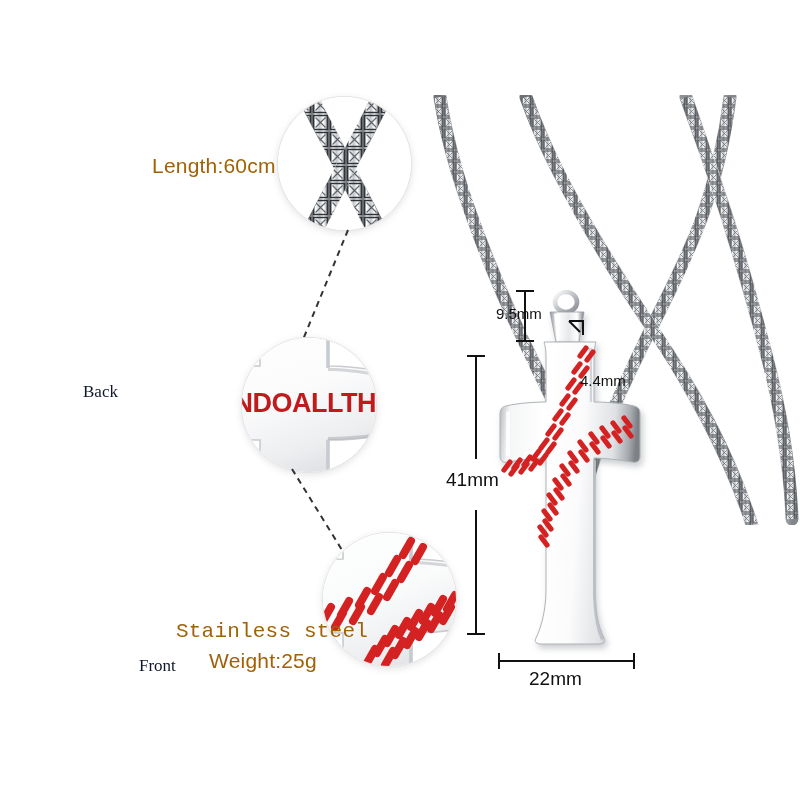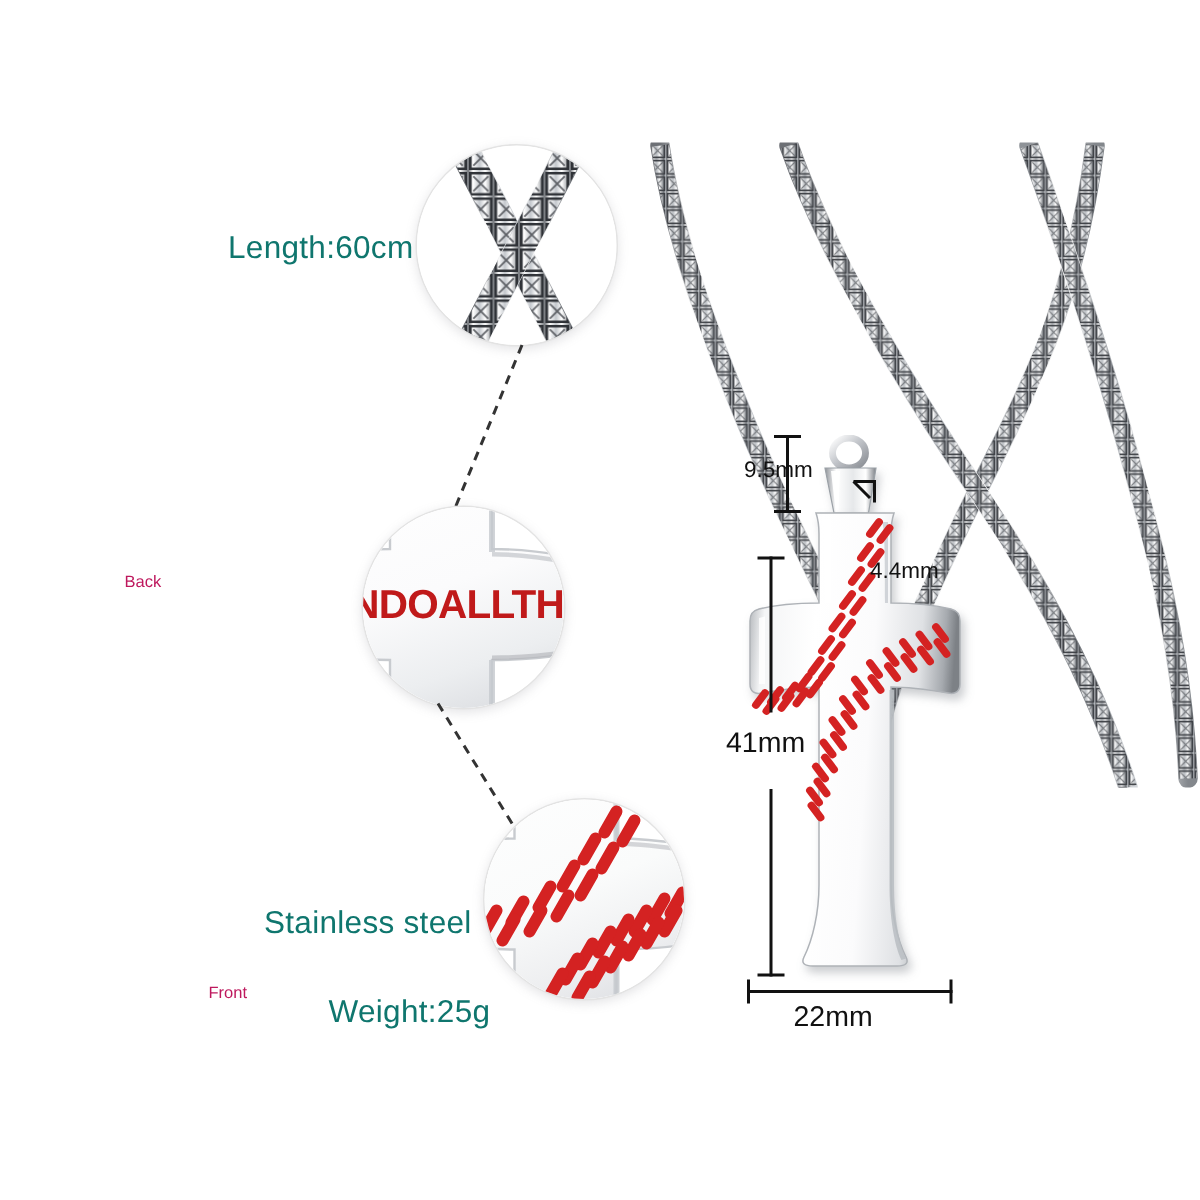--- a/index.html
+++ b/index.html
@@ -17,28 +17,29 @@
     width: 800px;
     height: 800px;
     background: #ffffff;
     overflow: hidden;
   }
   .abs { position: absolute; }
 
   
   .label-main {
     font-size: 21px;
-    color: #0f766e;
+    color: #a16207;
     white-space: nowrap;
     letter-spacing: 0.2px;
   }
   .label-small {
-    font-size: 11px;
-    color: #be185d;
+    font-size: 17px;
+    color: #0f172a;
     white-space: nowrap;
+    font-family: Liberation Serif, serif;
   }
   .dim-text {
     font-size: 19px;
     color: #111111;
     white-space: nowrap;
   }
   .dim-text-sm {
     font-size: 15px;
     color: #111111;
     white-space: nowrap;
@@ -236,21 +237,21 @@
   </div>
 
   <div class="abs" style="left:566px; top:318px; width:110px; height:46px;">
     <svg class="abs" width="34" height="26" style="left:0px; top:0px;">
       <path d="M 3 3 L 17 3 L 17 17" fill="none" stroke="#111111" stroke-width="2"></path>
       <path d="M 3 3 L 14 14" fill="none" stroke="#111111" stroke-width="2"></path>
     </svg>
     <div class="abs dim-text-sm" style="left:14px; top:18px;margin-top:36px;">4.4mm</div>
   </div>
 
-  <div class="abs" style="left:446px; top:366px; width:110px; height:300px;margin-left:38px;">
+  <div class="abs" style="left:446px; top:350px; width:110px; height:300px;">
     <div class="abs tick-h" style="left:21px; top:5px;"></div>
     <div class="abs dim-line dim-v" style="left:29px; top:5px; height:104px;"></div>
     <div class="abs dim-text" style="left:0px; top:119px;">41mm</div>
     <div class="abs dim-line dim-v" style="left:29px; top:160px; height:125px;"></div>
     <div class="abs tick-h" style="left:21px; top:283px;"></div>
   </div>
 
   <div class="abs" style="left:494px; top:650px; width:160px; height:50px;">
     <div class="abs tick-v" style="left:4px; top:3px;"></div>
     <div class="abs dim-line dim-h" style="left:4px; top:10px; width:137px;"></div>
@@ -377,16 +378,16 @@
         <line x1="70" y1="118" x2="62" y2="132"></line>
       </g>
     </svg>
   </div>
 
   <div class="abs label-main" style="left:152px; top:154px;">Length:60cm</div>
 
   <div class="abs label-small" style="left:83px; top:382px;">Back</div>
 
   <div class="abs label-small" style="left:139px; top:627px;margin-top:29px;">Front</div>
-  <div class="abs label-main" style="left:176px; top:604px;">Stainless steel</div>
-  <div class="abs label-main" style="left:219px; top:649px;margin-top:14px;">Weight:25g</div>
+  <div class="abs label-main" style="left:176px; top:620px;font-family:Liberation Mono, monospace;">Stainless steel</div>
+  <div class="abs label-main" style="left:209px; top:649px;">Weight:25g</div>
 
 </div>
 
 </body></html>

